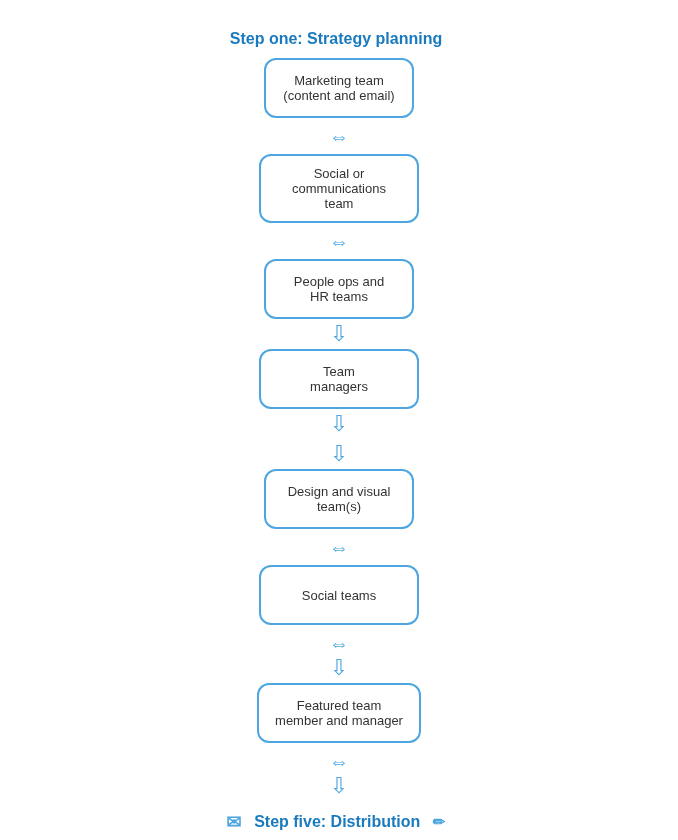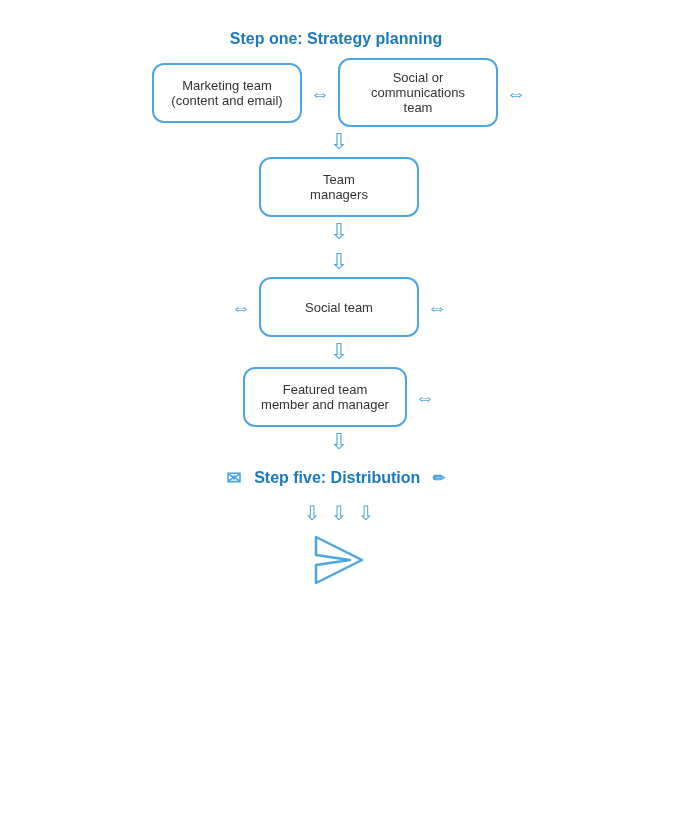--- a/index.html
+++ b/index.html
@@ -43,21 +43,21 @@
     }
     .box-wide {
       min-width: 150px;
     }
     .box-center {
       min-width: 160px;
       text-align: center;
     }
     .row {
       display: flex;
-      flex-direction: row;
+      flex-direction: column;
       align-items: center;
       gap: 8px;
     }
     .arrow-down {
       color: #4da6e0;
       font-size: 22px;
       text-align: center;
       line-height: 1;
       margin: 4px 0;
     }
@@ -96,36 +96,38 @@
 
 <div class="diagram">
 
   <div class="section">
     <div class="step-title">Step one: Strategy planning</div>
     <div class="row">
       <div class="box box-wide">Marketing team<br>(content and email)</div>
       <span class="arrow-h">⇔</span>
       <div class="box box-center">Social or<br>communications<br>team</div>
       <span class="arrow-h">⇔</span>
+      <div class="box box-wide">People ops and<br>HR teams</div>
     </div>
   </div>
 
   <div class="arrow-down">⇩</div>
 
   <div class="section">
     <div class="box box-center">Team<br>managers</div>
     <div class="arrow-down">⇩</div>
   </div>
 
   <div class="arrow-down">⇩</div>
 
   <div class="section">
     <div class="row">
+      <div class="box box-wide">Design and visual<br>team(s)</div>
       <span class="arrow-h">⇔</span>
-      <div class="box box-center">Social team</div>
+      <div class="box box-center">Social teams</div>
       <span class="arrow-h">⇔</span>
     </div>
   </div>
 
   <div class="arrow-down">⇩</div>
 
   <div class="section">
     <div class="row">
       <div class="box box-wide">Featured team<br>member and manager</div>
       <span class="arrow-h">⇔</span>

